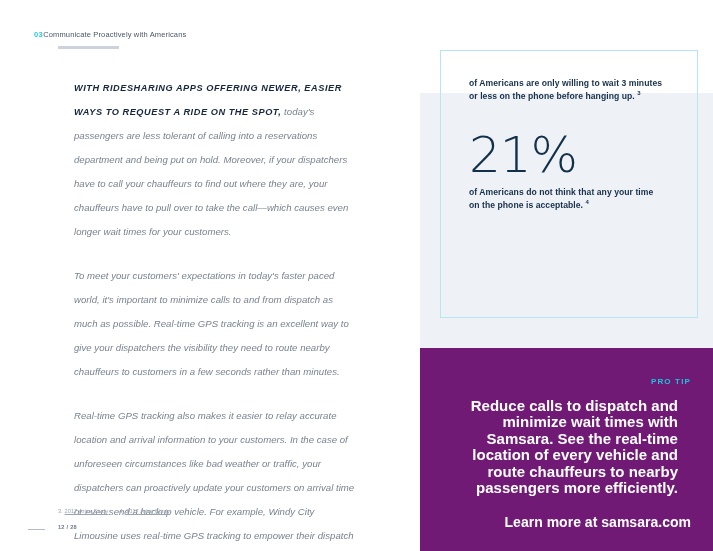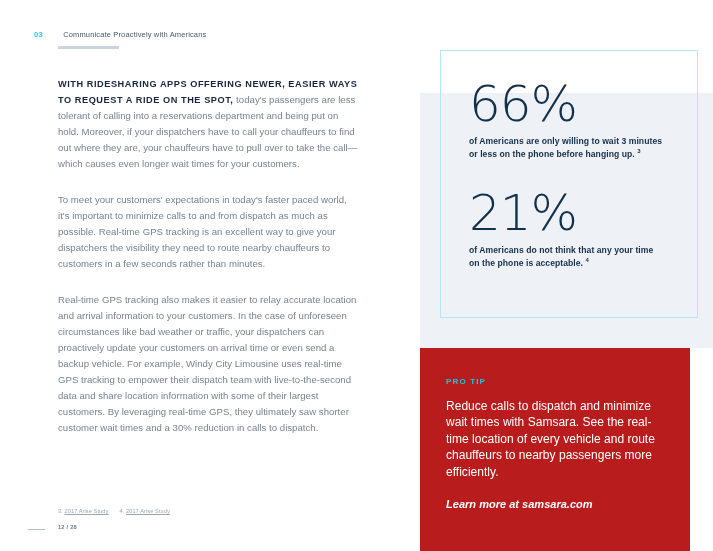--- a/index.html
+++ b/index.html
@@ -23,21 +23,20 @@
     background: #ffffff;
   }
 
   
   .run-header {
     position: absolute;
     left: 34px;
     top: 30px;
     display: flex;
     align-items: flex-start;
-    gap: 20px;
   }
   .run-header .num {
     font-size: 7.5px;
     letter-spacing: 0.4px;
     font-weight: 700;
     color: #2cc8e0;
   }
   .run-header .ttl {
     font-size: 7.5px;
     letter-spacing: 0.15px;
@@ -54,25 +53,26 @@
   }
 
   
   .body-col {
     position: absolute;
     left: 58px;
     top: 76px;
     width: 300px;
   }
   .body-col p {
-    margin: 0 0 20px 0;
+    margin: 0 0 20px 16px;
     font-size: 9.6px;
-    line-height: 16px;
+    line-height: 24px;
     color: #78828f;
     letter-spacing: 0.02px;
+    font-style: italic;
   }
   .body-col p .lead {
     font-weight: 700;
     color: #16273d;
     letter-spacing: 0.55px;
     font-size: 9.2px;
   }
   .body-col p:last-child { margin-bottom: 0; }
 
   
@@ -163,52 +163,52 @@
     font-size: 6px;
     vertical-align: super;
     line-height: 0;
   }
 
   
   .protip {
     position: absolute;
     left: 420px;
     top: 348px;
-    width: 270px;
+    width: 293px;
     height: 203px;
-    background: #b91c1c;
+    background: #701a75;
+    text-align: right;
   }
   .protip .pt-inner {
     position: absolute;
     left: 26px;
     top: 29px;
     right: 22px;
   }
   .protip .pt-label {
     font-size: 8px;
     font-weight: 700;
     letter-spacing: 1.15px;
     color: #14c8e0;
     margin-bottom: 12px;
   }
   .protip .pt-body {
-    font-size: 12px;
+    font-size: 15px;
     line-height: 16.4px;
-    font-weight: 400;
+    font-weight: 700;
     color: #ffffff;
     letter-spacing: 0.02px;
     margin: 0 0 18px 0;
     max-width: 232px;
   }
   .protip .pt-cta {
-    font-size: 11px;
+    font-size: 14px;
     font-weight: 700;
     color: #ffffff;
     letter-spacing: 0.02px;
-    font-style: italic;
   }
 </style>
 </head>
 <body>
 
 <div class="page">
 
   <div class="run-header">
     <span class="num">03</span>
     <span class="ttl">Communicate Proactively with Americans</span>
@@ -228,21 +228,20 @@
 
   <div class="foot-dash"></div>
   <div class="page-num">12 / 28</div>
 
   <div class="tint-band"></div>
 
   <div class="stat-card">
     <div class="inner">
 
       <div class="stat">
-        <div class="big">66%</div>
         <div class="cap"><span>of Americans are only willing to wait 3 minutes or less on the phone before hanging up.</span> <sup>3</sup></div>
       </div>
 
       <div class="stat">
         <div class="big">21%</div>
         <div class="cap"><span>of Americans do not think that any your time on the phone is acceptable.</span> <sup>4</sup></div>
       </div>
 
     </div>
   </div>

